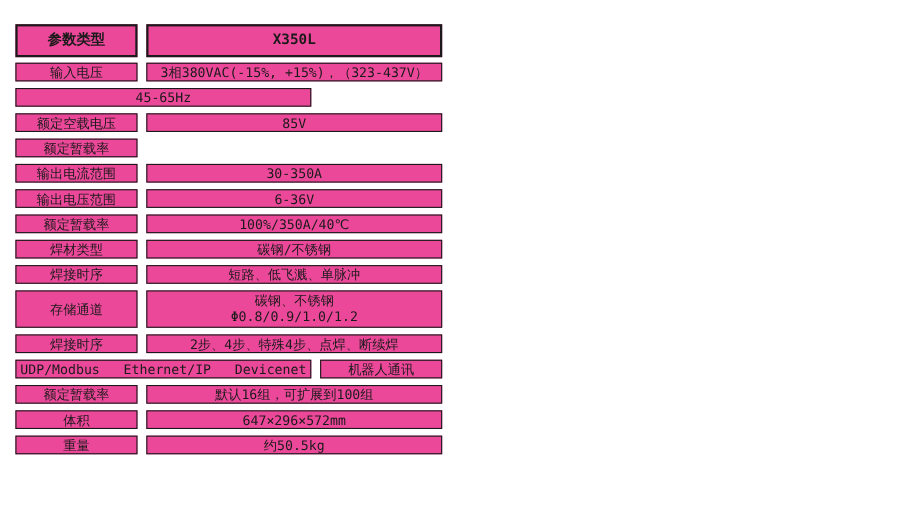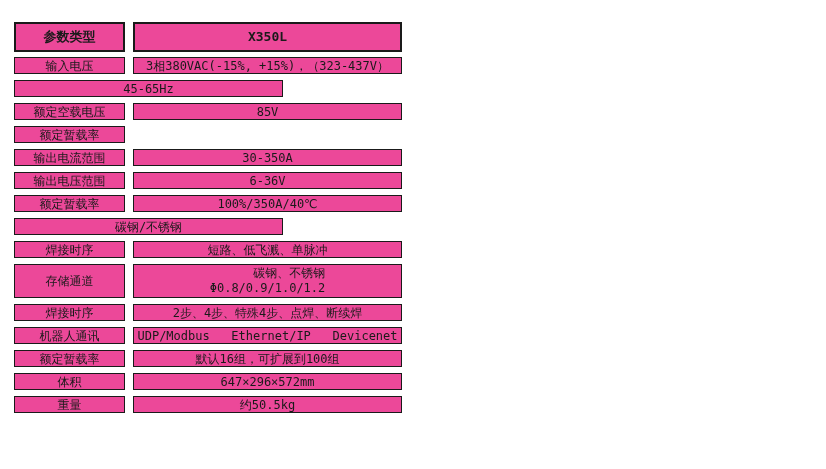--- a/index.html
+++ b/index.html
@@ -52,21 +52,20 @@
     border-width: 2px;
     height: 30px;
     font-weight: bold;
     font-size: 13px;
   }
   .row.tall .cell {
     height: 34px;
   }
   .row.tall .cell.value {
     line-height: 15px;
-    text-align: right;
   }
 </style>
 </head>
 <body>
 
 <div class="spec-table">
   <div class="row header-row">
     <div class="cell label">参数类型</div>
     <div class="cell value">X350L</div>
   </div>
@@ -98,42 +97,43 @@
     <div class="cell label">输出电压范围</div>
     <div class="cell value">6-36V</div>
   </div>
 
   <div class="row">
     <div class="cell label">额定暂载率</div>
     <div class="cell value">100%/350A/40℃</div>
   </div>
 
   <div class="row">
+    <div class="cell label">焊材类型</div>
     <div class="cell value">碳钢/不锈钢</div>
   </div>
 
   <div class="row">
     <div class="cell label">焊接时序</div>
     <div class="cell value">短路、低飞溅、单脉冲</div>
   </div>
 
   <div class="row tall">
     <div class="cell label">存储通道</div>
     <div class="cell value">碳钢、不锈钢
 Φ0.8/0.9/1.0/1.2</div>
   </div>
 
   <div class="row">
     <div class="cell label">焊接时序</div>
     <div class="cell value">2步、4步、特殊4步、点焊、断续焊</div>
   </div>
 
   <div class="row">
+    <div class="cell value">UDP/Modbus   Ethernet/IP   Devicenet</div>
     <div class="cell label">机器人通讯</div>
-    <div class="cell value">UDP/Modbus   Ethernet/IP   Devicenet</div>
   </div>
 
   <div class="row">
     <div class="cell label">额定暂载率</div>
     <div class="cell value">默认16组，可扩展到100组</div>
   </div>
 
   <div class="row">
     <div class="cell label">体积</div>
     <div class="cell value">647×296×572mm</div>

